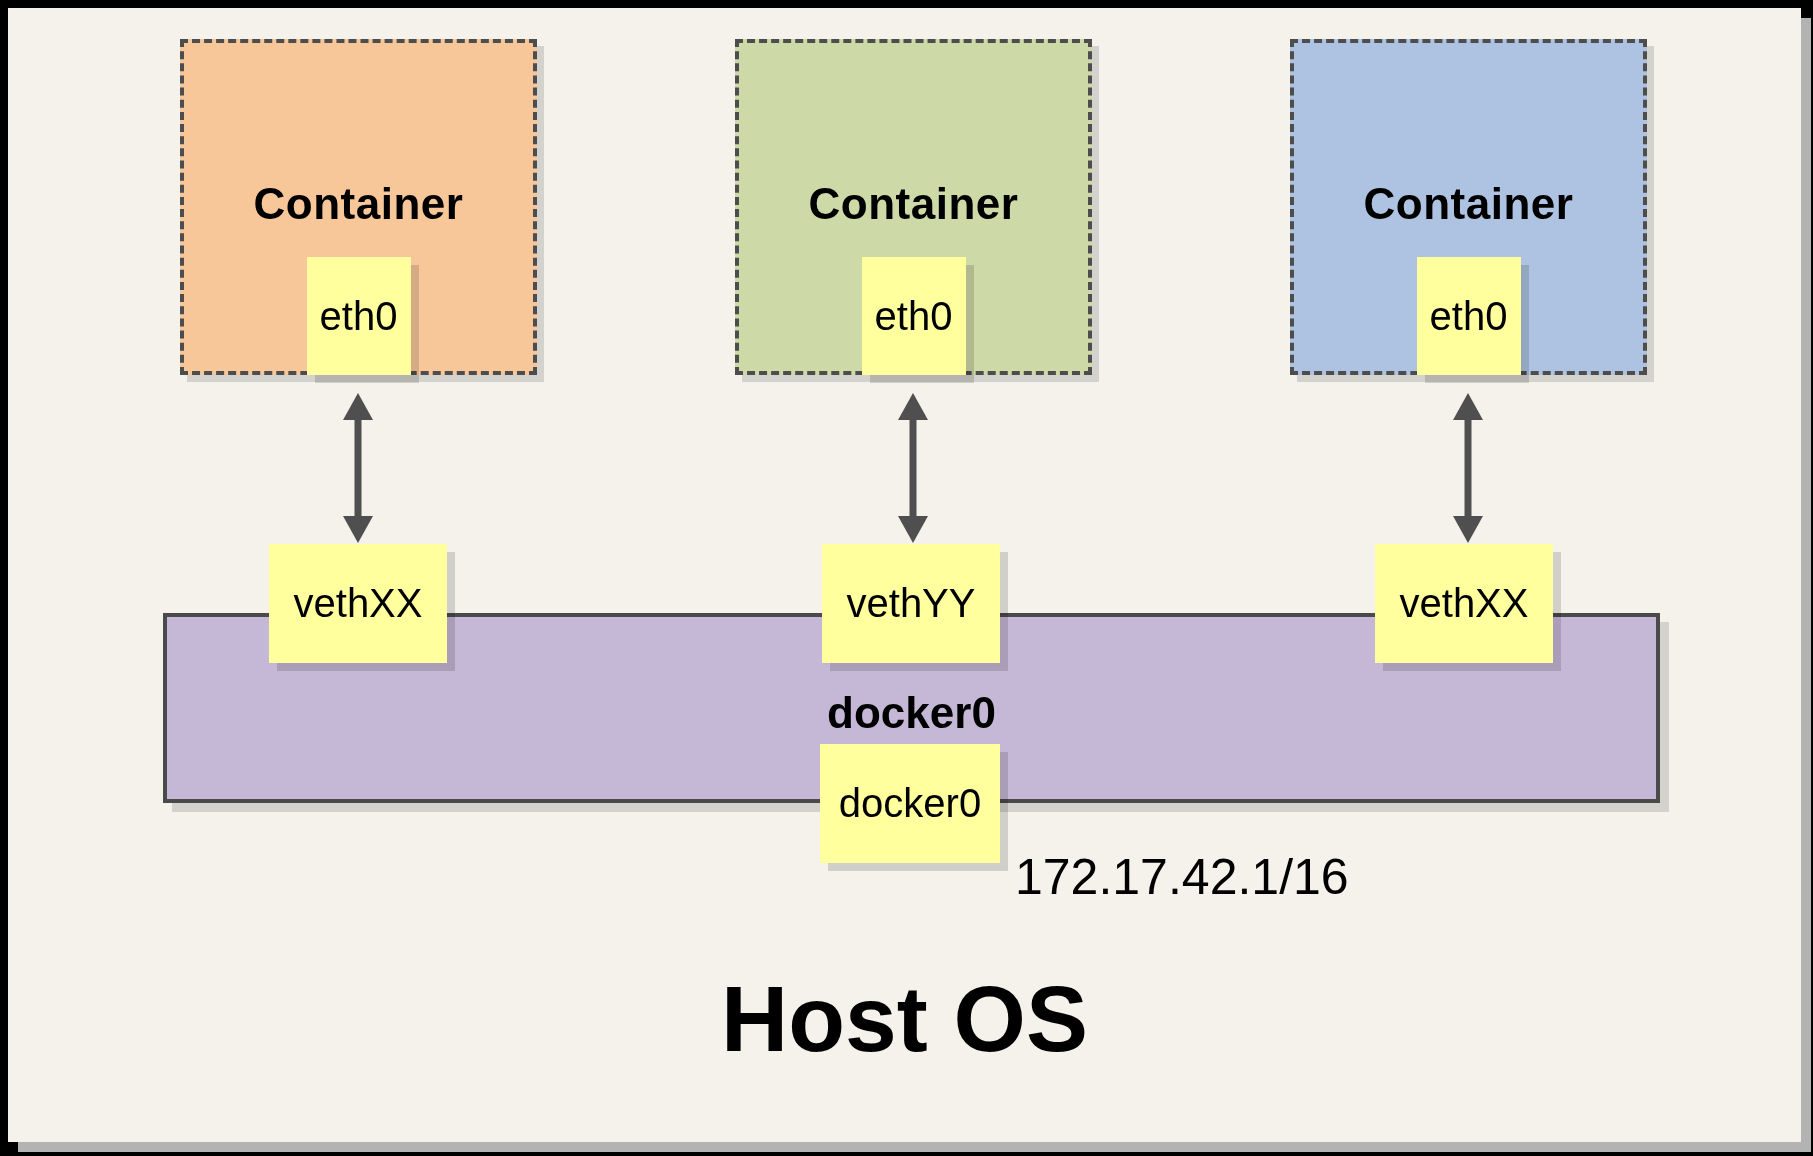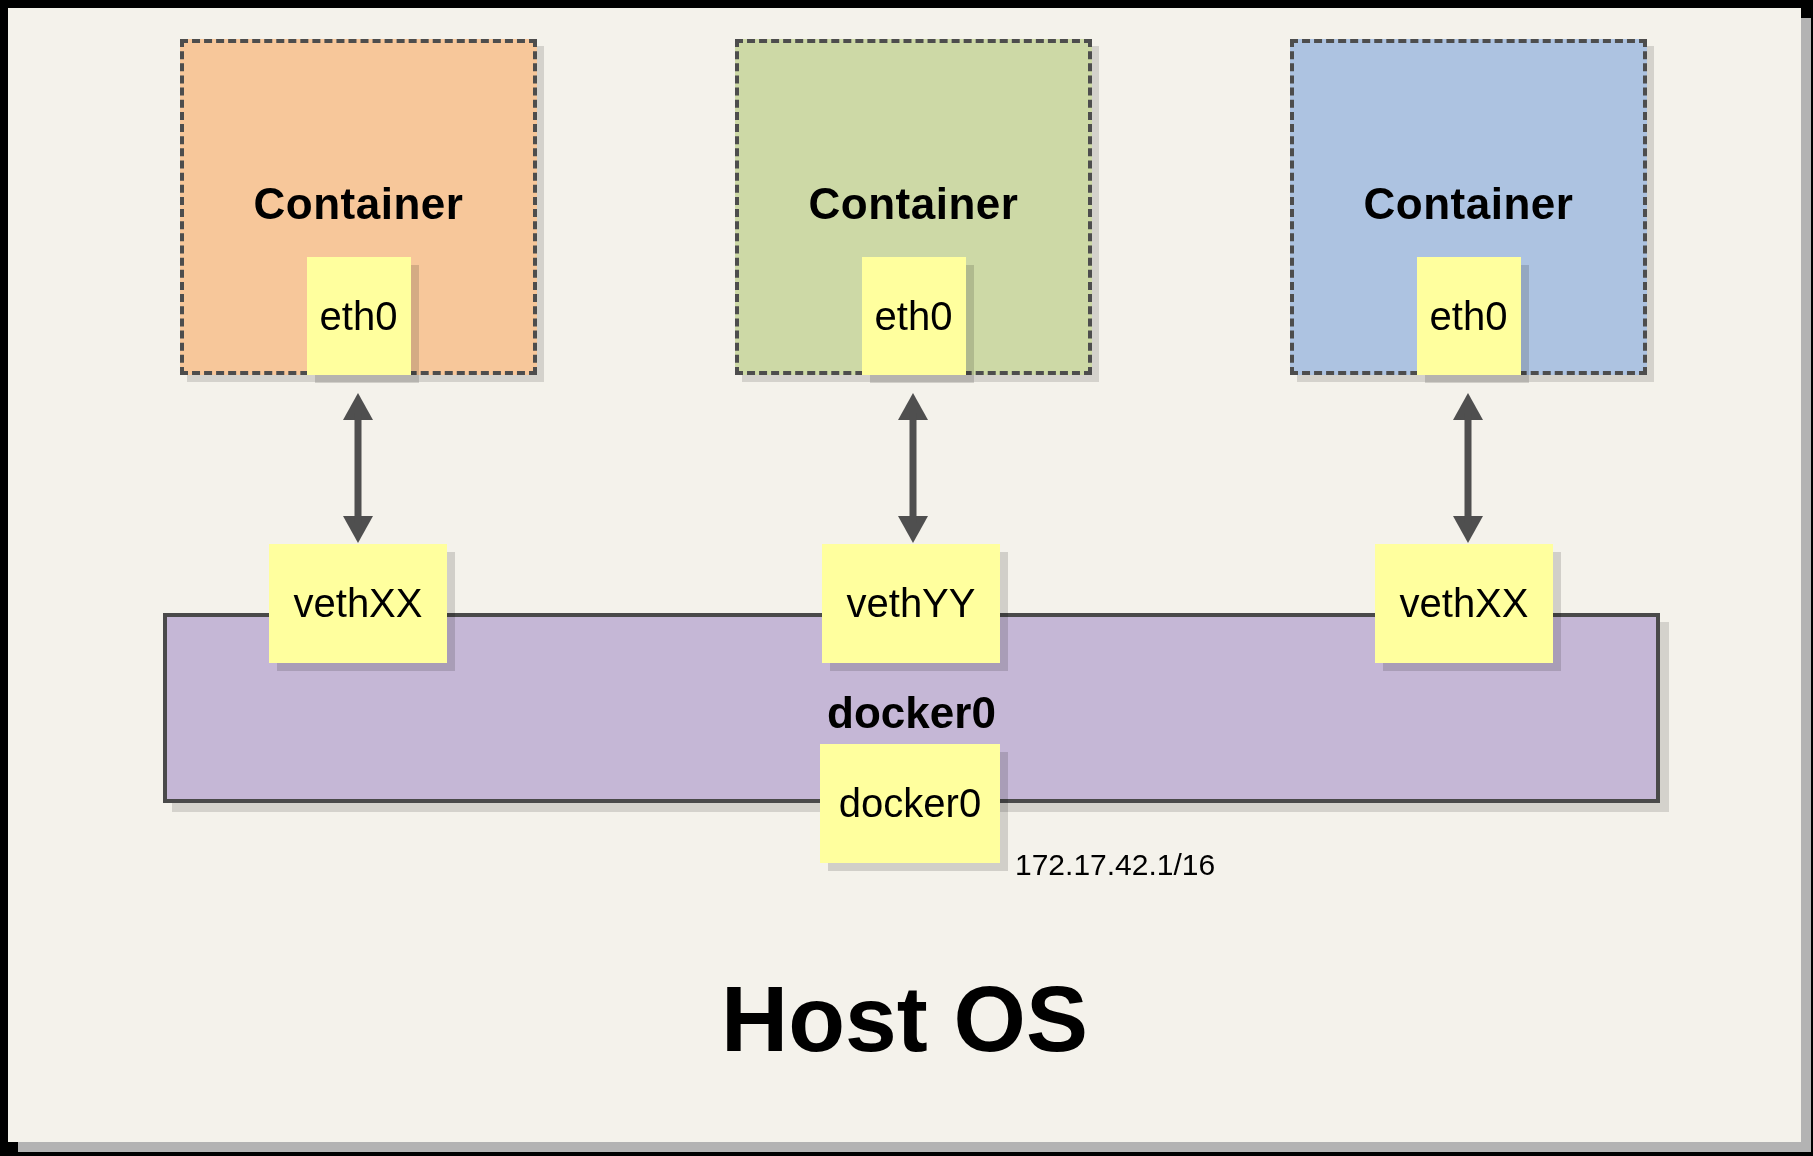--- a/index.html
+++ b/index.html
@@ -27,21 +27,21 @@
   .a1{left:333px;} .a2{left:888px;} .a3{left:1443px;}
 
   
   .bridge-bar{position:absolute;left:155px;top:605px;width:1497px;height:190px;box-sizing:border-box;
               border:4px solid #4a4a4a;box-shadow:9px 9px 0 rgba(0,0,0,0.13);
               display:flex;align-items:center;justify-content:center;z-index:1;}
   .bridge-label{font-size:44px;font-weight:bold;padding-top:10px;}
 
   .bridge-iface{position:absolute;left:812px;top:736px;width:180px;height:119px;z-index:3;}
 
-  .ip-text{position:absolute;left:1007px;top:840px;font-size:30px;white-space:nowrap;}
+  .ip-text{position:absolute;left:1007px;top:840px;font-size:50px;white-space:nowrap;}
 
   .host-label{position:absolute;left:0;top:958px;width:100%;text-align:center;
               font-size:93px;font-weight:bold;}
 </style>
 </head>
 <body>
 
 <div class="frame">
   <div class="panel">
 

